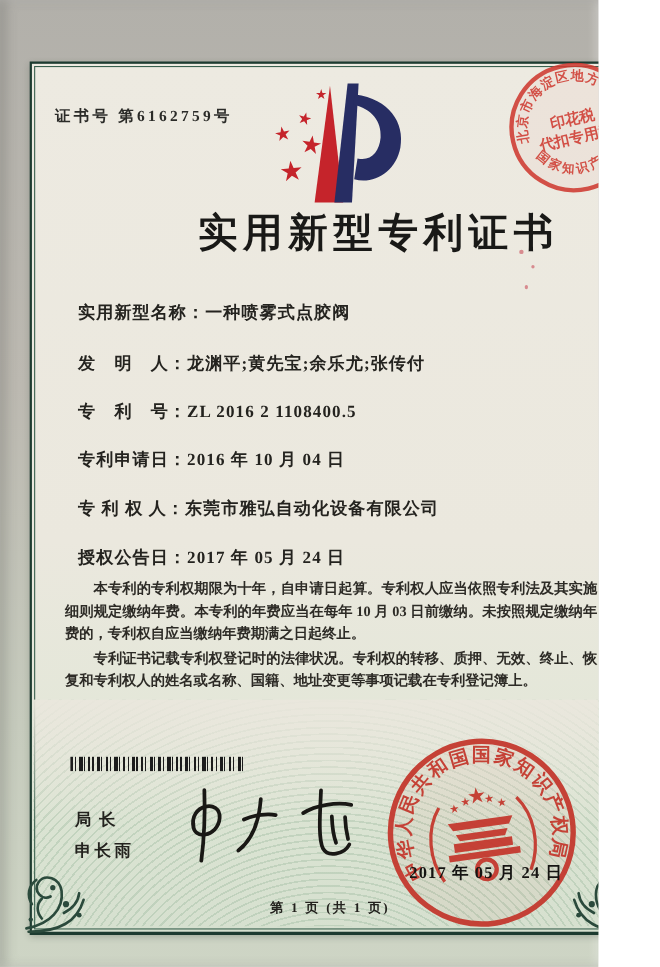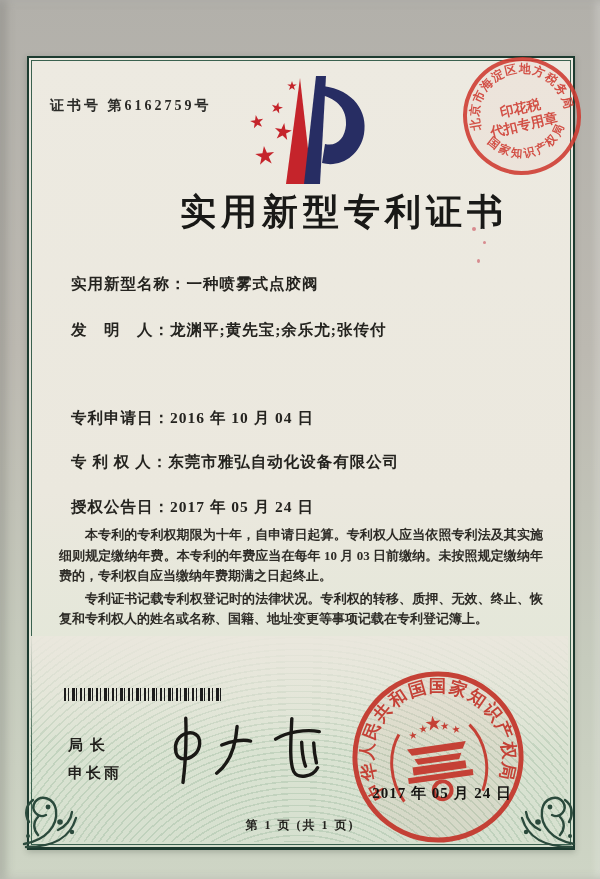--- a/index.html
+++ b/index.html
@@ -1,17 +1,17 @@
 <!DOCTYPE html>
 <html><head>
 <meta charset="utf-8">
 <style>
   html,body{margin:0;padding:0;}
   .stage{
-    position:relative;width:600px;height:879px;overflow:hidden;
+    position:relative;width:544px;height:879px;overflow:hidden;
     font-family:"Liberation Serif","DejaVu Serif",serif;
     background:linear-gradient(180deg,#b2b0aa 0%,#bcb9b1 40%,#c6cbbd 75%,#ced5c5 100%);
     box-shadow:inset 6px 0 10px rgba(80,80,75,.25), inset -3px 0 8px rgba(255,255,255,.3);
   }
   
   .frame-outer{
     position:absolute;left:27px;top:56px;width:544px;height:789px;
     border:2px solid #1d3b30;border-bottom-width:3px;
     background:linear-gradient(180deg,#edeae1 0%,#ebe8de 55%,#e4e7d9 74%,#dae3d2 88%,#d6e0cf 100%);
     box-shadow:0 2px 6px rgba(40,50,40,.25);
@@ -105,20 +105,23 @@
   </svg>
 
   <div class="title">实用新型专利证书</div>
 
   <div class="field f1">
     <span>发　明　人：</span><span>龙渊平;黄先宝;余乐尤;张传付</span>
   </div>
   <div class="field f0">
     <span>实用新型名称：</span><span>一种喷雾式点胶阀</span>
   </div>
+  <div class="field f2">
+    <span>专　利　号：</span><span>ZL 2016 2 1108400.5</span>
+  </div>
   <div class="field f3">
     <span>专利申请日：</span><span>2016 年 10 月 04 日</span>
   </div>
   <div class="field f4">
     <span>专 利 权 人：</span><span>东莞市雅弘自动化设备有限公司</span>
   </div>
   <div class="field f5">
     <span>授权公告日：</span><span>2017 年 05 月 24 日</span>
   </div>
 

